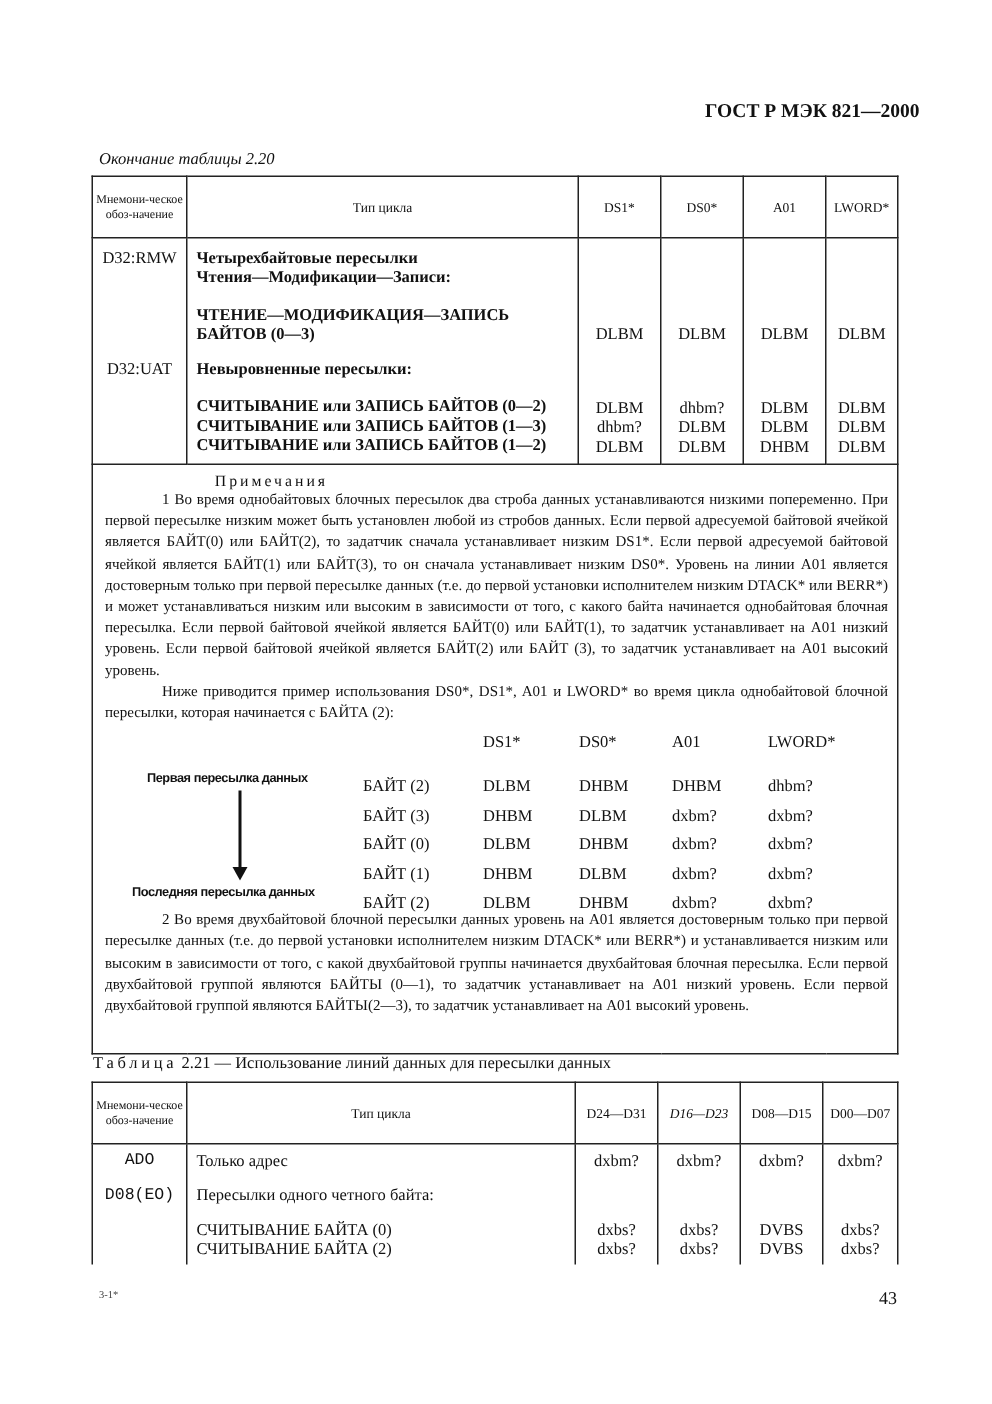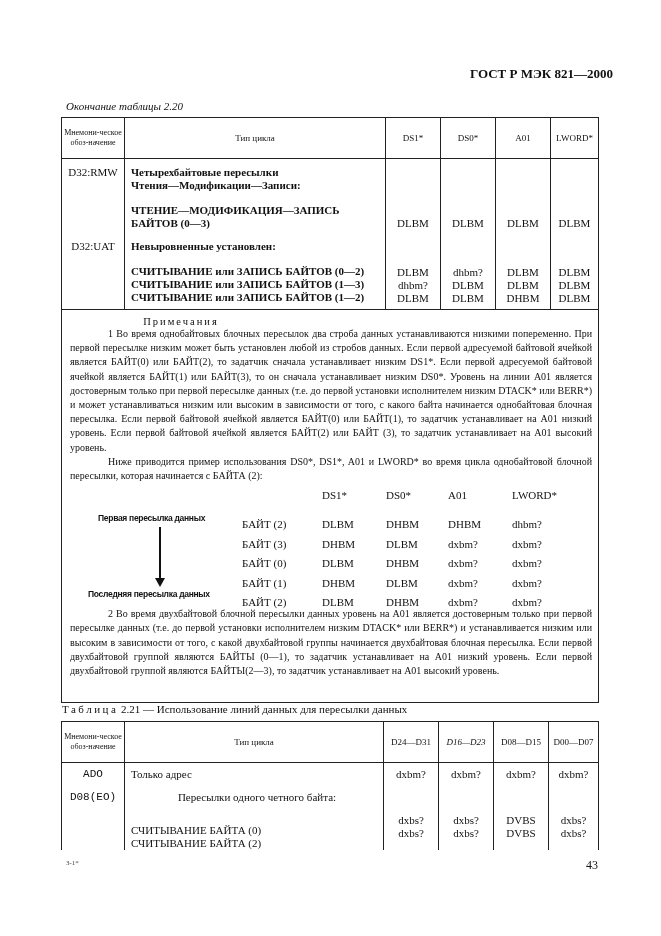--- a/index.html
+++ b/index.html
@@ -44,21 +44,21 @@
     <tr>
       <td class="cell-b mn" style="height:150px;">
         <div style="margin-top:7px;">D32:RMW</div>
         <div style="margin-top:62px;">D32:UAT</div>
       </td>
       <td class="cell-b" style="padding-left:6px;line-height:13px;font-weight:bold;">
         <div style="margin-top:7px;">Четырехбайтовые пересылки</div>
         <div>Чтения—Модификации—Записи:</div>
         <div style="margin-top:12px;">ЧТЕНИЕ—МОДИФИКАЦИЯ—ЗАПИСЬ</div>
         <div>БАЙТОВ (0—3)</div>
-        <div style="margin-top:10px;">Невыровненные установлен:</div>
+        <div style="margin-top:10px;">Невыровненные пересылки:</div>
         <div style="margin-top:12px;">СЧИТЫВАНИЕ или ЗАПИСЬ БАЙТОВ (0—2)</div>
         <div>СЧИТЫВАНИЕ или ЗАПИСЬ БАЙТОВ (1—3)</div>
         <div>СЧИТЫВАНИЕ или ЗАПИСЬ БАЙТОВ (1—2)</div>
       </td>
       <td class="cell-b ctr" style="line-height:13px;">
         <div style="margin-top:58px;">DLBM</div>
         <div style="margin-top:36px;">DLBM</div>
         <div>dhbm?</div>
         <div>DLBM</div>
       </td>
@@ -158,22 +158,22 @@
       <th class="cell-b hcell" style="width:54px;font-size:9px;"><span>D08—D15</span></th>
       <th class="cell-b hcell" style="font-size:9px;"><span>D00—D07</span></th>
     </tr>
     <tr>
       <td style="border-left:1px solid #222;border-right:1px solid #222;height:80px;text-align:center;line-height:13px;font-family:Liberation Mono, monospace;">
         <div style="margin-top:5px;">ADO</div>
         <div style="margin-top:10px;">D08(EO)</div>
       </td>
       <td style="border-right:1px solid #222;padding-left:6px;line-height:13px;">
         <div style="margin-top:5px;">Только адрес</div>
-        <div style="margin-top:10px;text-align:center;">Пересылки одного четного байта:</div>
-        <div style="margin-top:20px;">СЧИТЫВАНИЕ БАЙТА (0)</div>
+        <div style="margin-top:10px;">Пересылки одного четного байта:</div>
+        <div style="margin-top:10px;">СЧИТЫВАНИЕ БАЙТА (0)</div>
         <div>СЧИТЫВАНИЕ БАЙТА (2)</div>
       </td>
       <td style="border-right:1px solid #222;text-align:center;line-height:13px;">
         <div style="margin-top:5px;">dxbm?</div>
         <div style="margin-top:33px;">dxbs?</div>
         <div>dxbs?</div>
       </td>
       <td style="border-right:1px solid #222;text-align:center;line-height:13px;">
         <div style="margin-top:5px;">dxbm?</div>
         <div style="margin-top:33px;">dxbs?</div>

